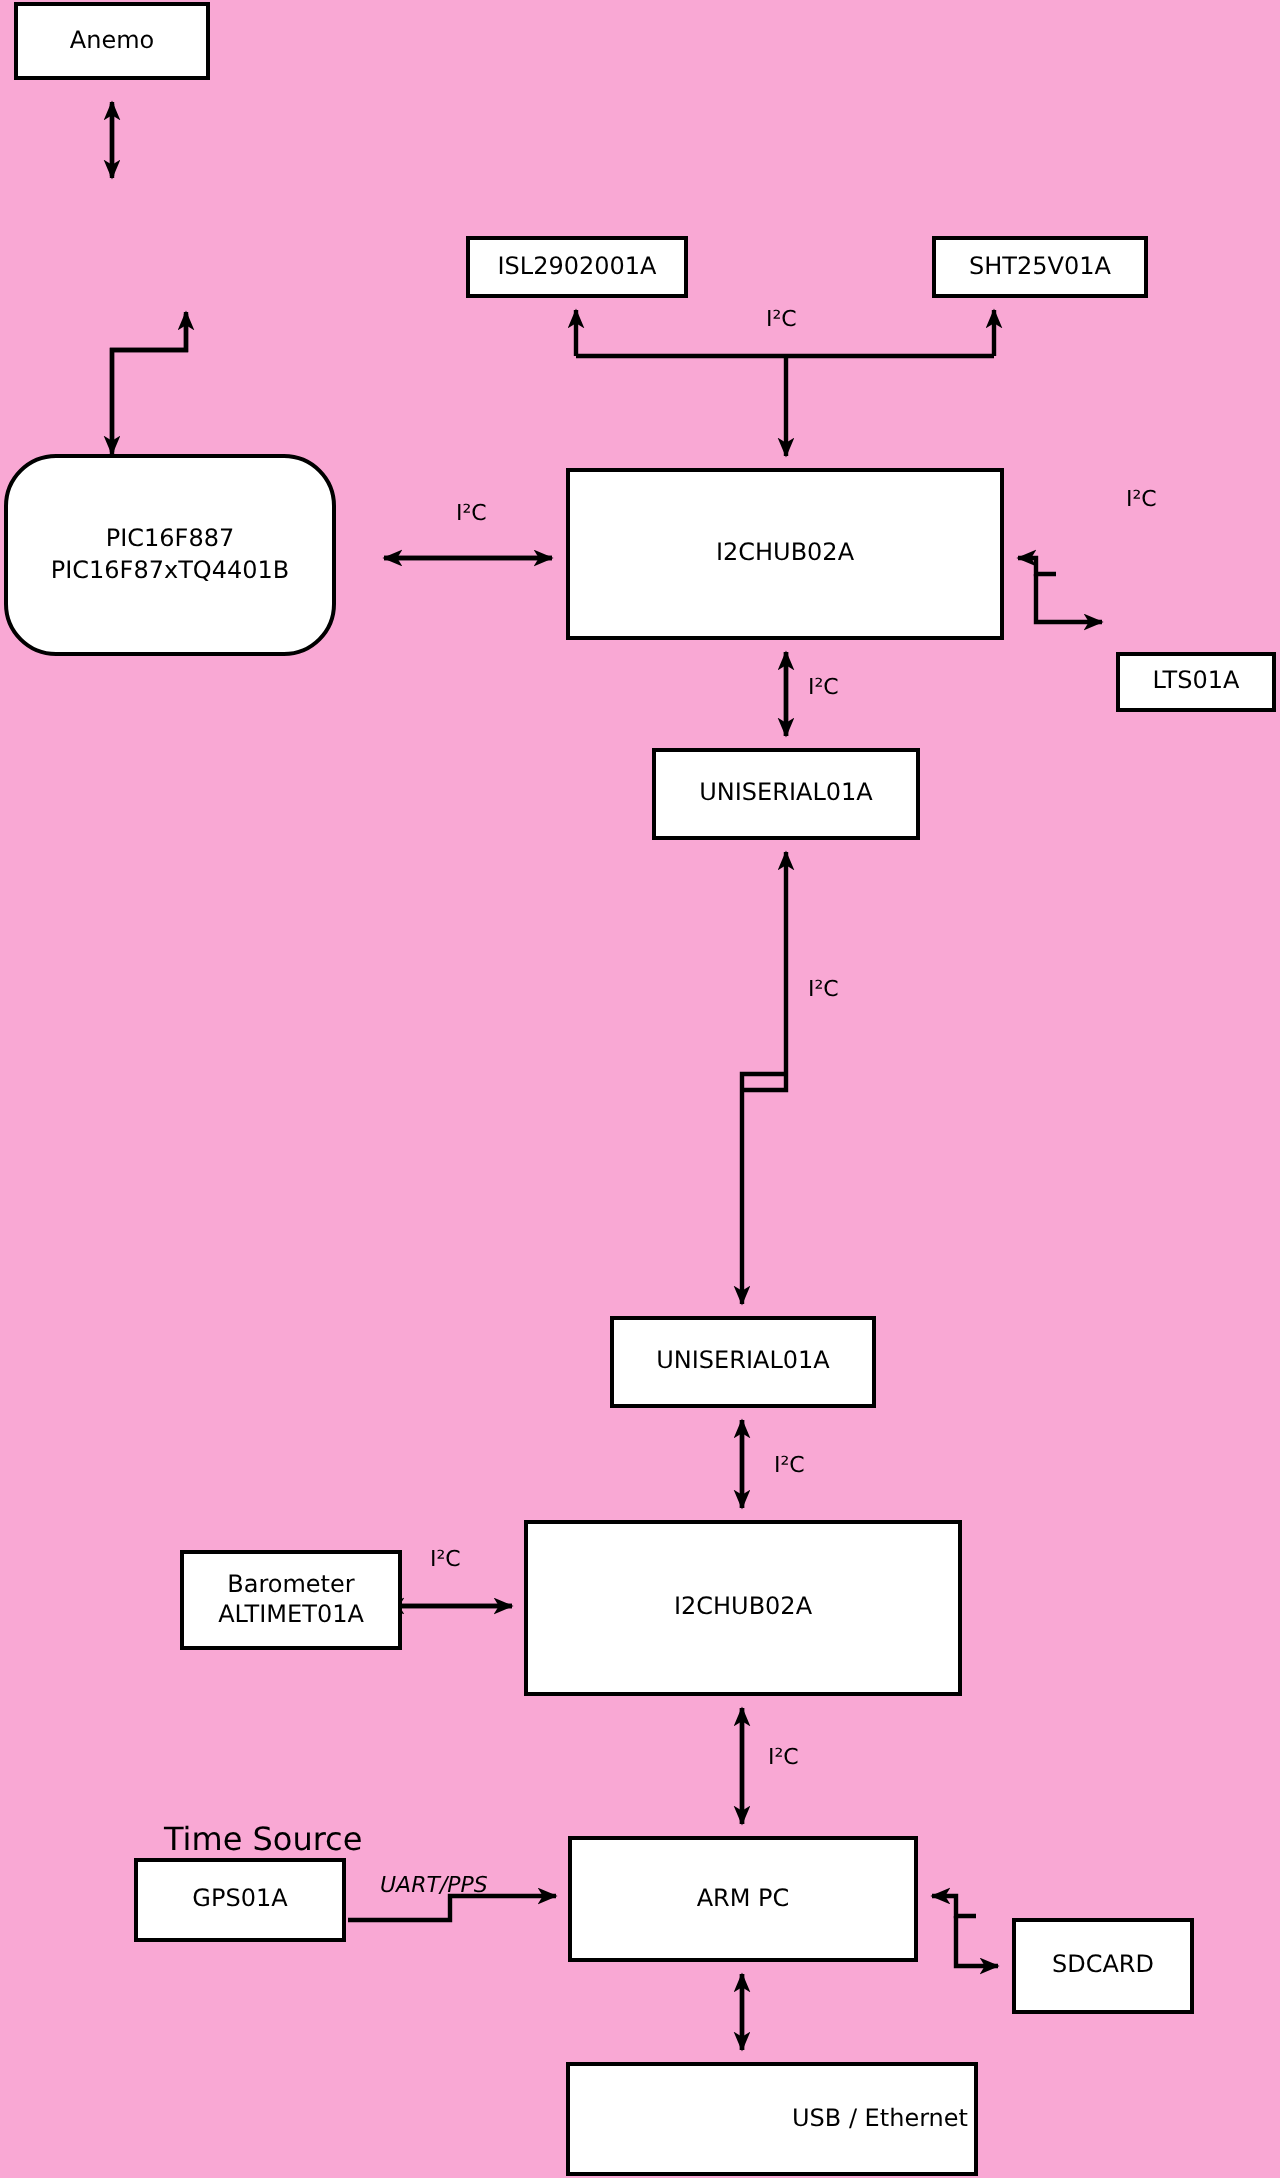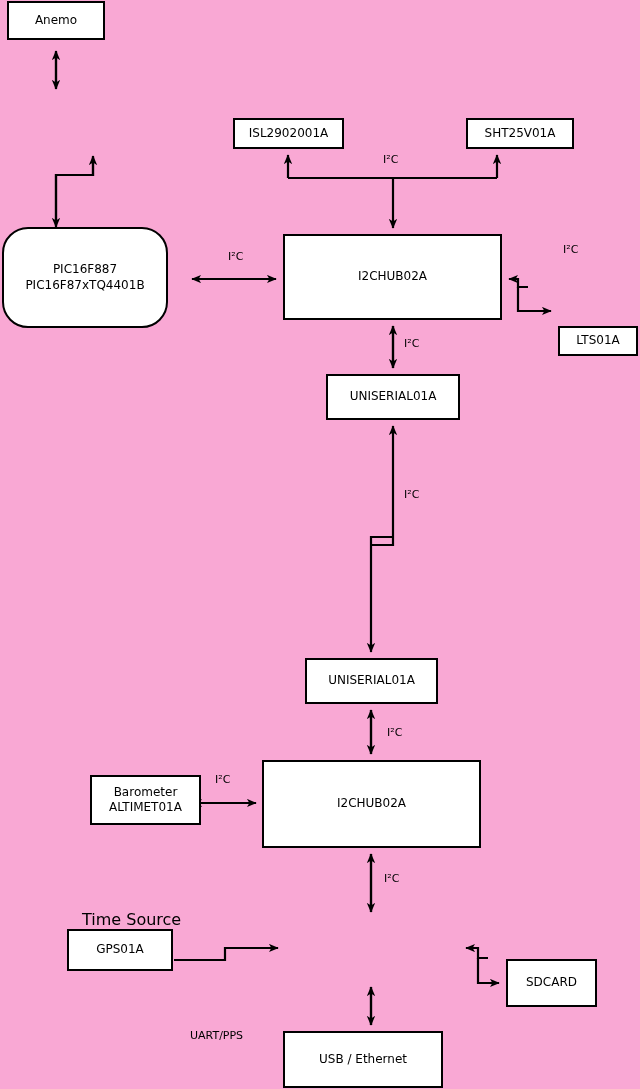--- a/index.html
+++ b/index.html
@@ -143,32 +143,35 @@
   <div class="node" style="left: 90px; top: 775px; width: 111px; height: 50px;">
     <span class="label">Barometer
 ALTIMET01A</span>
   </div>
   <div class="node" style="left: 262px; top: 760px; width: 219px; height: 88px;">
     <span class="label">I2CHUB02A</span>
   </div>
   <div class="node" style="left: 67px; top: 929px; width: 106px; height: 42px;">
     <span class="label">GPS01A</span>
   </div>
+  <div class="node" style="left: 284px; top: 918px; width: 175px; height: 63px;">
+    <span class="label">ARM PC</span>
+  </div>
   <div class="node" style="left: 506px; top: 959px; width: 91px; height: 48px;">
     <span class="label">SDCARD</span>
   </div>
-  <div class="node" style="left: 283px; top: 1031px; width: 160px; height: 57px;">
+  <div class="node" style="left: 283px; top: 1031px; width: 206px; height: 57px; justify-content: flex-end;">
     <span class="label">USB / Ethernet</span>
   </div>
 
   <div class="edge-label" style="left: 383px; top: 153px;">I²C</div>
   <div class="edge-label" style="left: 228px; top: 250px;">I²C</div>
   <div class="edge-label" style="left: 563px; top: 243px;">I²C</div>
   <div class="edge-label" style="left: 404px; top: 337px;">I²C</div>
   <div class="edge-label" style="left: 404px; top: 488px;">I²C</div>
   <div class="edge-label" style="left: 387px; top: 726px;">I²C</div>
   <div class="edge-label" style="left: 215px; top: 773px;">I²C</div>
   <div class="edge-label" style="left: 384px; top: 872px;">I²C</div>
-  <div class="edge-label" style="left: 190px; top: 1029px;">UART/PPS</div>
+  <div class="edge-label" style="left: 190px; top: 936px; font-style: italic;">UART/PPS</div>
 
   <div class="free-label" style="left: 82px; top: 910px;">Time Source</div>
 
 </div>
 
 </body></html>

